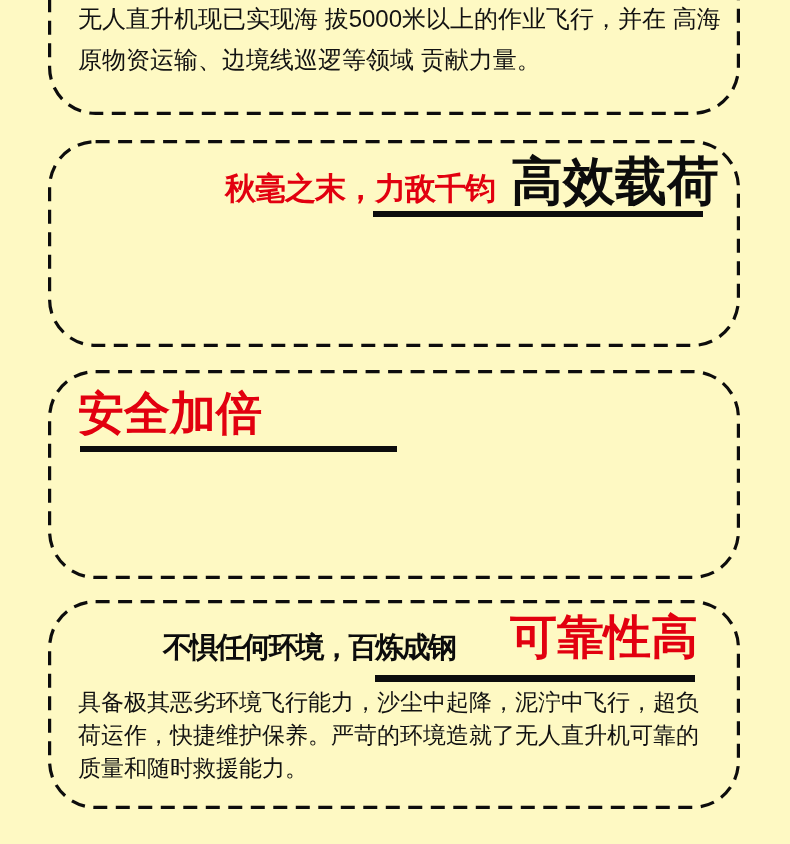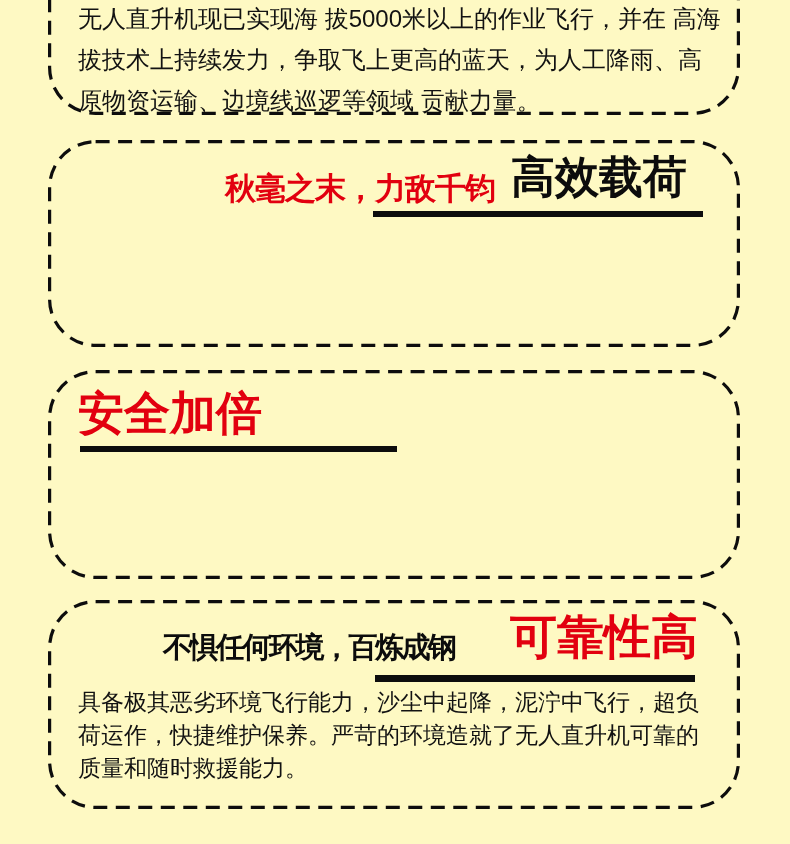--- a/index.html
+++ b/index.html
@@ -53,21 +53,21 @@
   .headline {
     position: absolute;
     line-height: 1.1;
     white-space: nowrap;
     font-weight: 900;
   }
   .red   { color: #e2000f; }
   .black { color: #0c0c0c; }
 
   .payload-tagline     { left: 177px; top: 32px; font-size: 31px; letter-spacing: -1px; }
-  .payload-title       { left: 463px; top: 13px; font-size: 44px; }
+  .payload-title       { left: 463px; top: 13px; font-size: 52px; }
   .safety-title        { left: 30px;  top: 18px; font-size: 46px; }
   .safety-tagline      { left: 239px; top: 34px; font-size: 32px; letter-spacing: -1px; }
   .reliability-tagline { left: 115px; top: 32px; font-size: 29px; letter-spacing: -2.5px; }
   .reliability-title   { left: 462px; top: 11px; font-size: 47px; }
 
   .underline {
     position: absolute;
     height: 6px;
     background: #0d0d0d;
   }
@@ -79,21 +79,20 @@
 <body>
 
 <div class="page">
 
   <section class="card card-intro">
     <svg class="border-svg" width="692" height="205">
       <rect x="1.6" y="1.6" width="688.8" height="201.8" rx="46" ry="46" fill="none" stroke="#0d0d0d" stroke-width="3.2" stroke-dasharray="14 8.5"></rect>
     </svg>
     <div class="body-lines intro-lines">
       <div class="line">无人直升机现已实现海 拔5000米以上的作业飞行，并在 高海</div>
-      <div class="line">拔技术上持续发力，争取飞上更高的蓝天，为人工降雨、高</div>
       <div class="line">原物资运输、边境线巡逻等领域 贡献力量。</div>
     </div>
   </section>
 
   <section class="card card-payload">
     <svg class="border-svg" width="692" height="207">
       <rect x="1.6" y="1.6" width="688.8" height="203.8" rx="46" ry="46" fill="none" stroke="#0d0d0d" stroke-width="3.2" stroke-dasharray="14 8.5"></rect>
     </svg>
     <span class="headline red payload-tagline">秋毫之末，力敌千钧</span>
     <span class="headline black payload-title">高效载荷</span>

